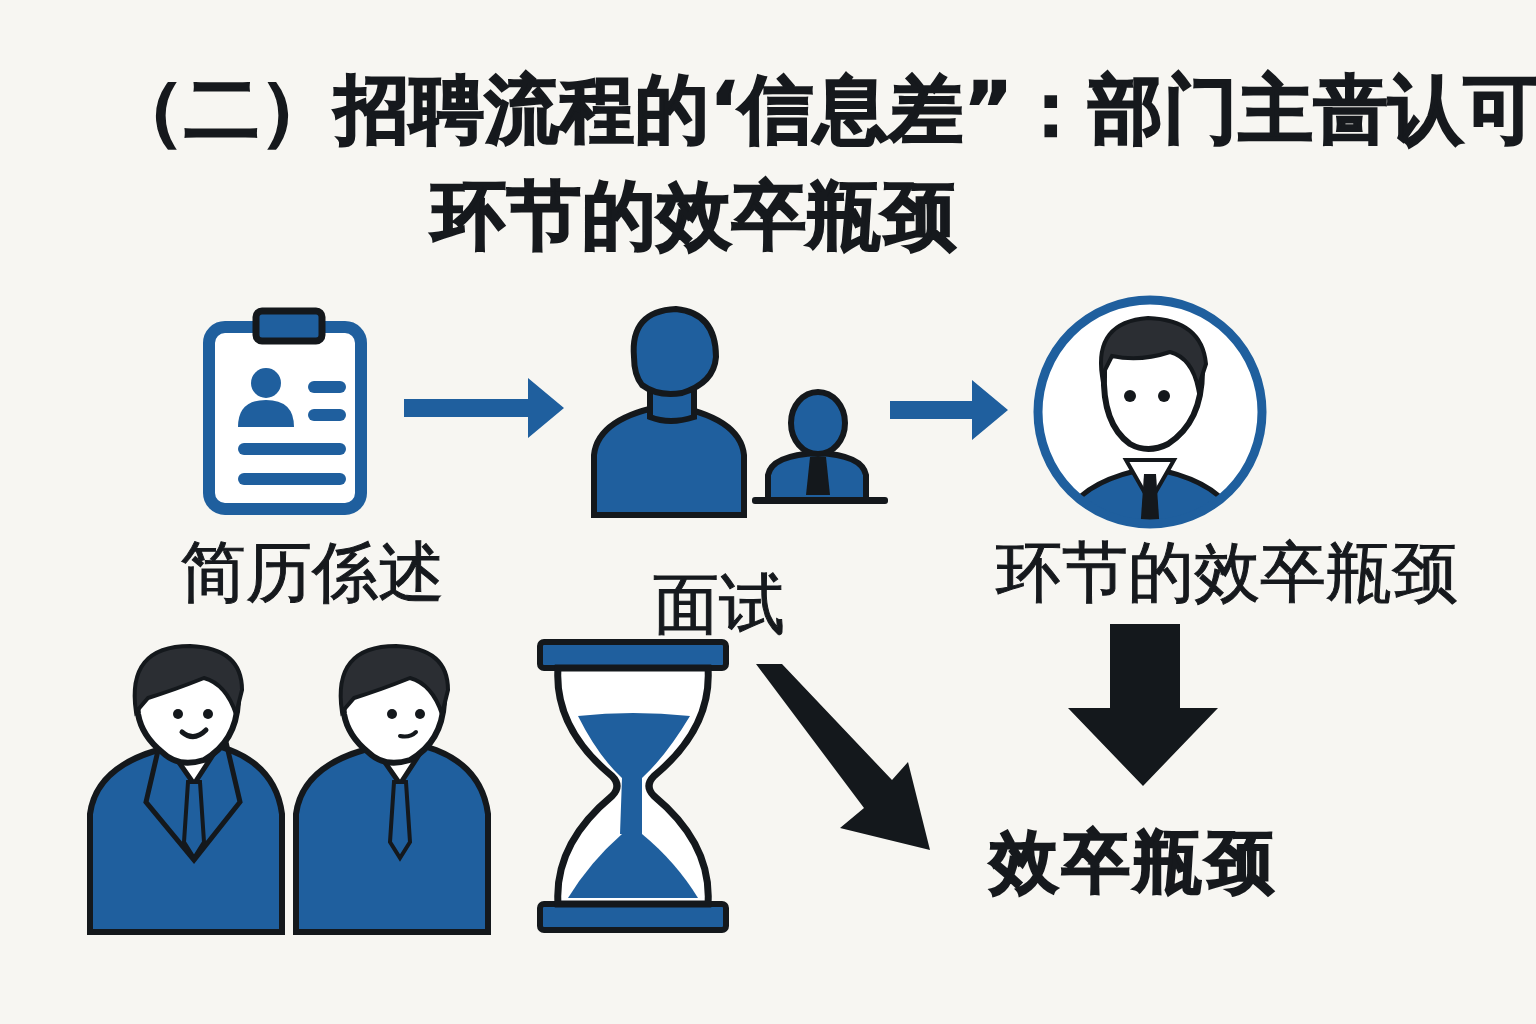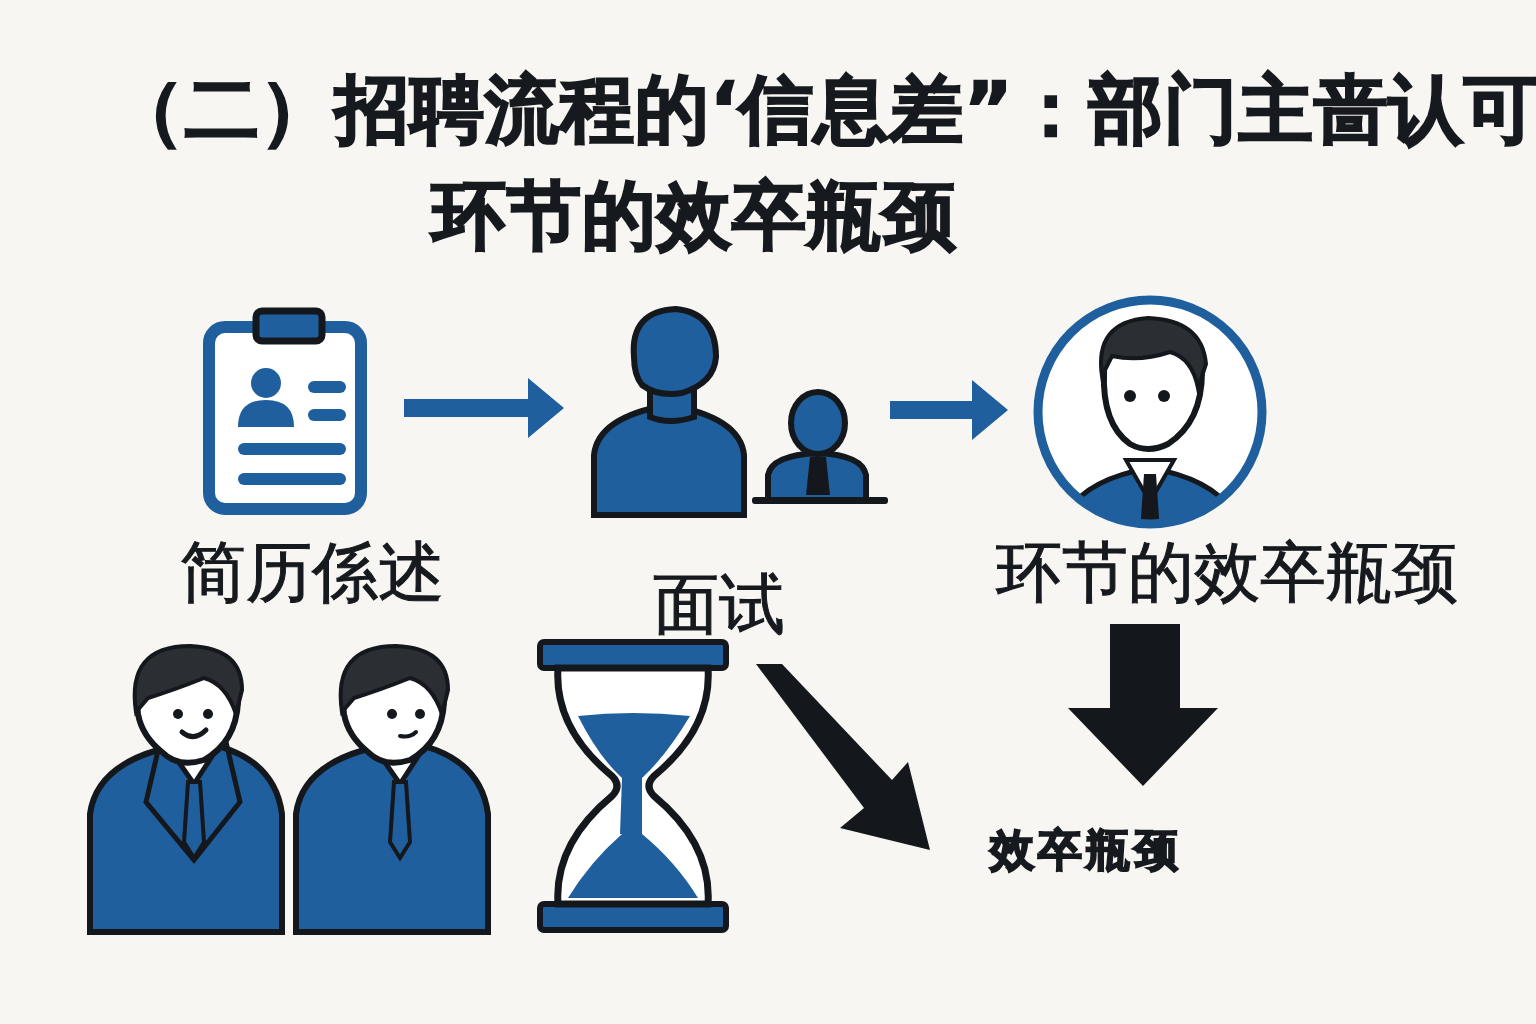--- a/index.html
+++ b/index.html
@@ -17,21 +17,21 @@
   }
   #title-line1 { left: 110px; top: 72px; }
   #title-line2 { left: 432px; top: 178px; }
   .label {
     position: absolute; font-weight: 400; font-size: 66px; line-height: 1;
     white-space: nowrap; color: #16191d; -webkit-text-stroke: 1px #16191d;
   }
   #label-resume { left: 180px; top: 540px; }
   #label-interview { left: 653px; top: 540px; margin-top: 32px; }
   #label-approval { left: 996px; top: 540px; }
-  #label-bottleneck { left: 990px; top: 828px; font-size: 44px; font-weight: 900; -webkit-text-stroke: 2px #16191d; letter-spacing: 4px; }
+  #label-bottleneck { left: 990px; top: 828px; font-size: 68px; font-weight: 900; -webkit-text-stroke: 2px #16191d; letter-spacing: 4px; }
   svg.abs { position: absolute; overflow: visible; }
 </style>
 </head>
 <body>
 
 <div id="title-line1" class="title">（二）招聘流程的‘信息差”：部门主啬认可</div>
 <div id="title-line2" class="title">环节的效卒瓶颈</div>
 
 <svg class="abs" style="left:200px;top:305px" width="170" height="210" viewBox="0 0 170 210">
   <rect x="9" y="22" width="152" height="182" rx="16" fill="#fff" stroke="#1f5f9e" stroke-width="12"></rect>

